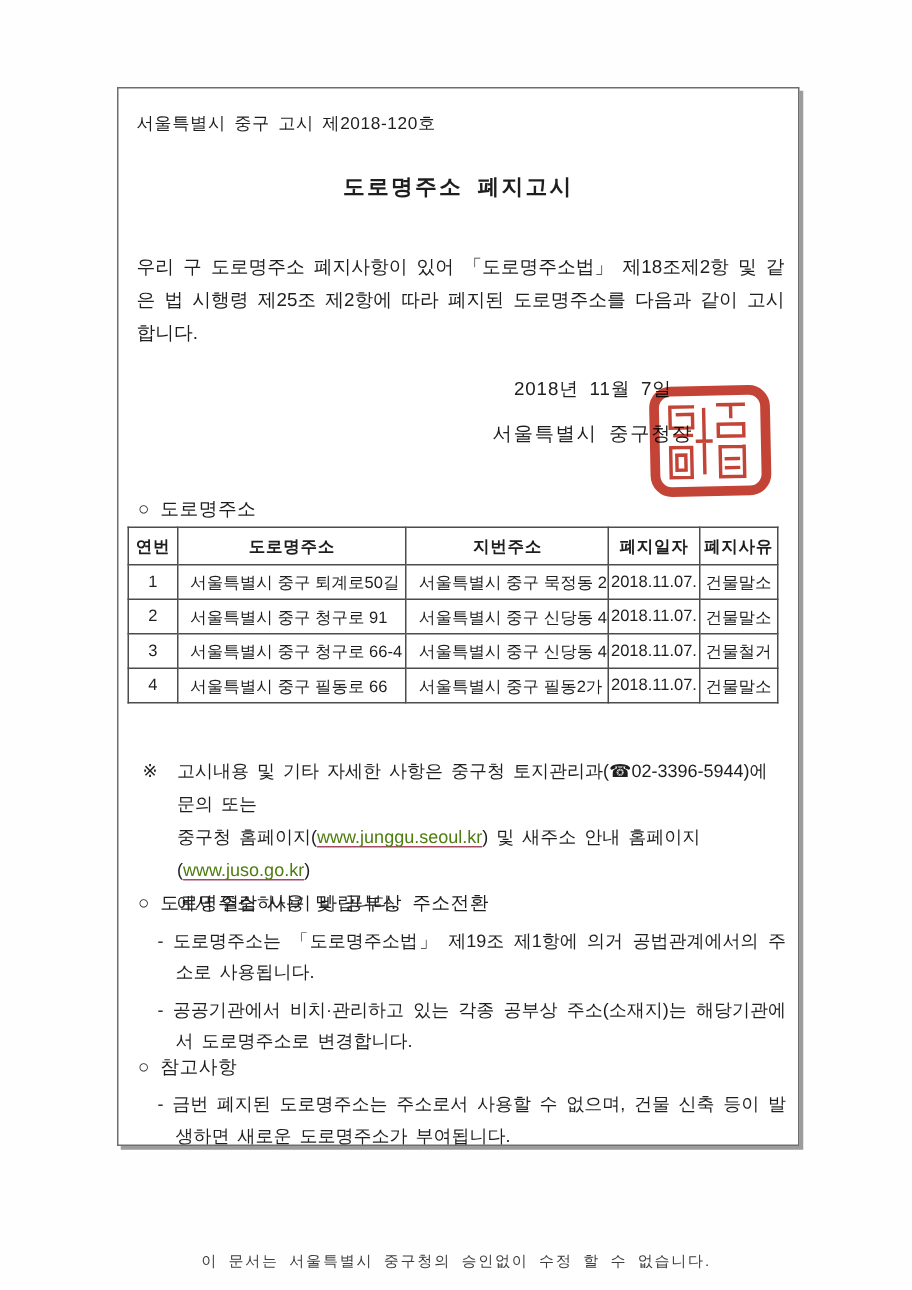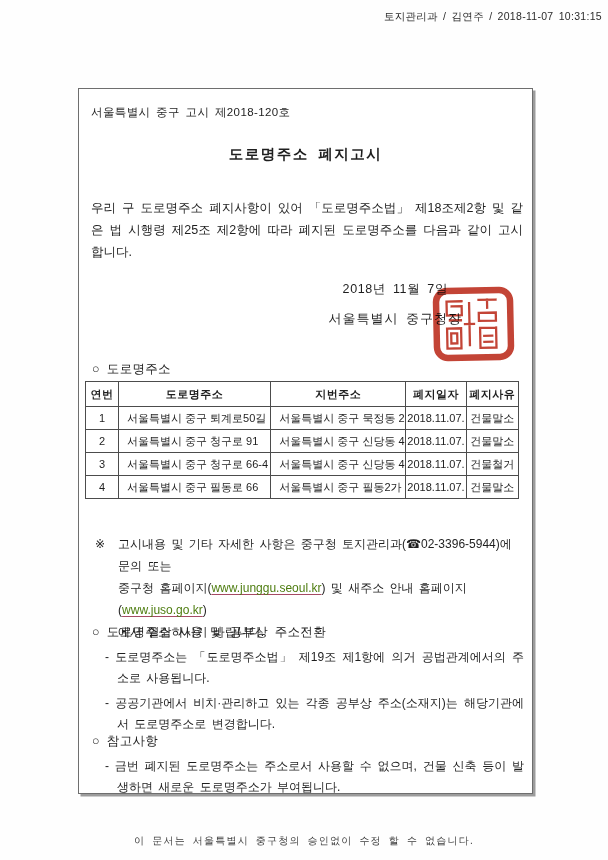--- a/index.html
+++ b/index.html
@@ -7,21 +7,21 @@
   .page {
     position:relative; width:608px; height:860px; overflow:hidden;
     background:#fefefe; color:#1e1e1e;
     font-family:"Liberation Sans","DejaVu Sans",sans-serif;
   }
   .scan-header {
     position:absolute; top:10px; right:6px;
     font-size:10.5px; color:#2b2b2b; letter-spacing:.3px; word-spacing:2px;
   }
   .doc-box {
-    position:absolute; left:78px; top:88px; width:455px; height:706px;
+    position:absolute; left:78px; top:58px; width:455px; height:706px;
     background:#fff; border:1.5px solid #6e6e6e;
     box-shadow:2.5px 2.5px 0 #9c9c9c;
   }
   .doc-number { position:absolute; top:16px; left:12px; font-size:11.5px; letter-spacing:.4px; word-spacing:2px; }
   .doc-title  { position:absolute; top:56px; left:0; width:100%; text-align:center;
                 font-size:14.5px; font-weight:bold; letter-spacing:1.5px; word-spacing:4px; }
   .doc-body   { position:absolute; top:108px; left:12px; width:432px;
                 font-size:12.5px; line-height:22px; text-align:justify; word-spacing:2.5px; }
   .date-line   { position:absolute; top:192px; right:84px; font-size:12.5px; letter-spacing:.6px; word-spacing:3px; }
   .signer-line { position:absolute; top:221px; right:70px; font-size:13px; letter-spacing:1px; word-spacing:3px; }
@@ -47,21 +47,20 @@
   .reference-section { top:642px; }
   .sec-item { margin-top:4px; padding-left:25px; text-indent:-12px; text-align:justify; }
   .page-footer { position:absolute; top:834px; left:0; width:100%; text-align:center;
                  font-size:10px; color:#3d3d3d; letter-spacing:1.2px; word-spacing:3px; }
 </style>
 </head>
 <body>
 
 <div class="page">
 
-  <div class="scan-header">토지관리과 / 김연주 / 2018-11-07 10:31:15</div>
 
   <div class="doc-box">
 
     <div class="doc-number">서울특별시 중구 고시 제2018-120호</div>
 
     <div class="doc-title">도로명주소 폐지고시</div>
 
     <div class="doc-body">우리 구 도로명주소 폐지사항이 있어 「도로명주소법」 제18조제2항 및 같은 법 시행령 제25조 제2항에 따라 폐지된 도로명주소를 다음과 같이 고시합니다.</div>
 
     <div class="date-line">2018년 11월 7일</div>

